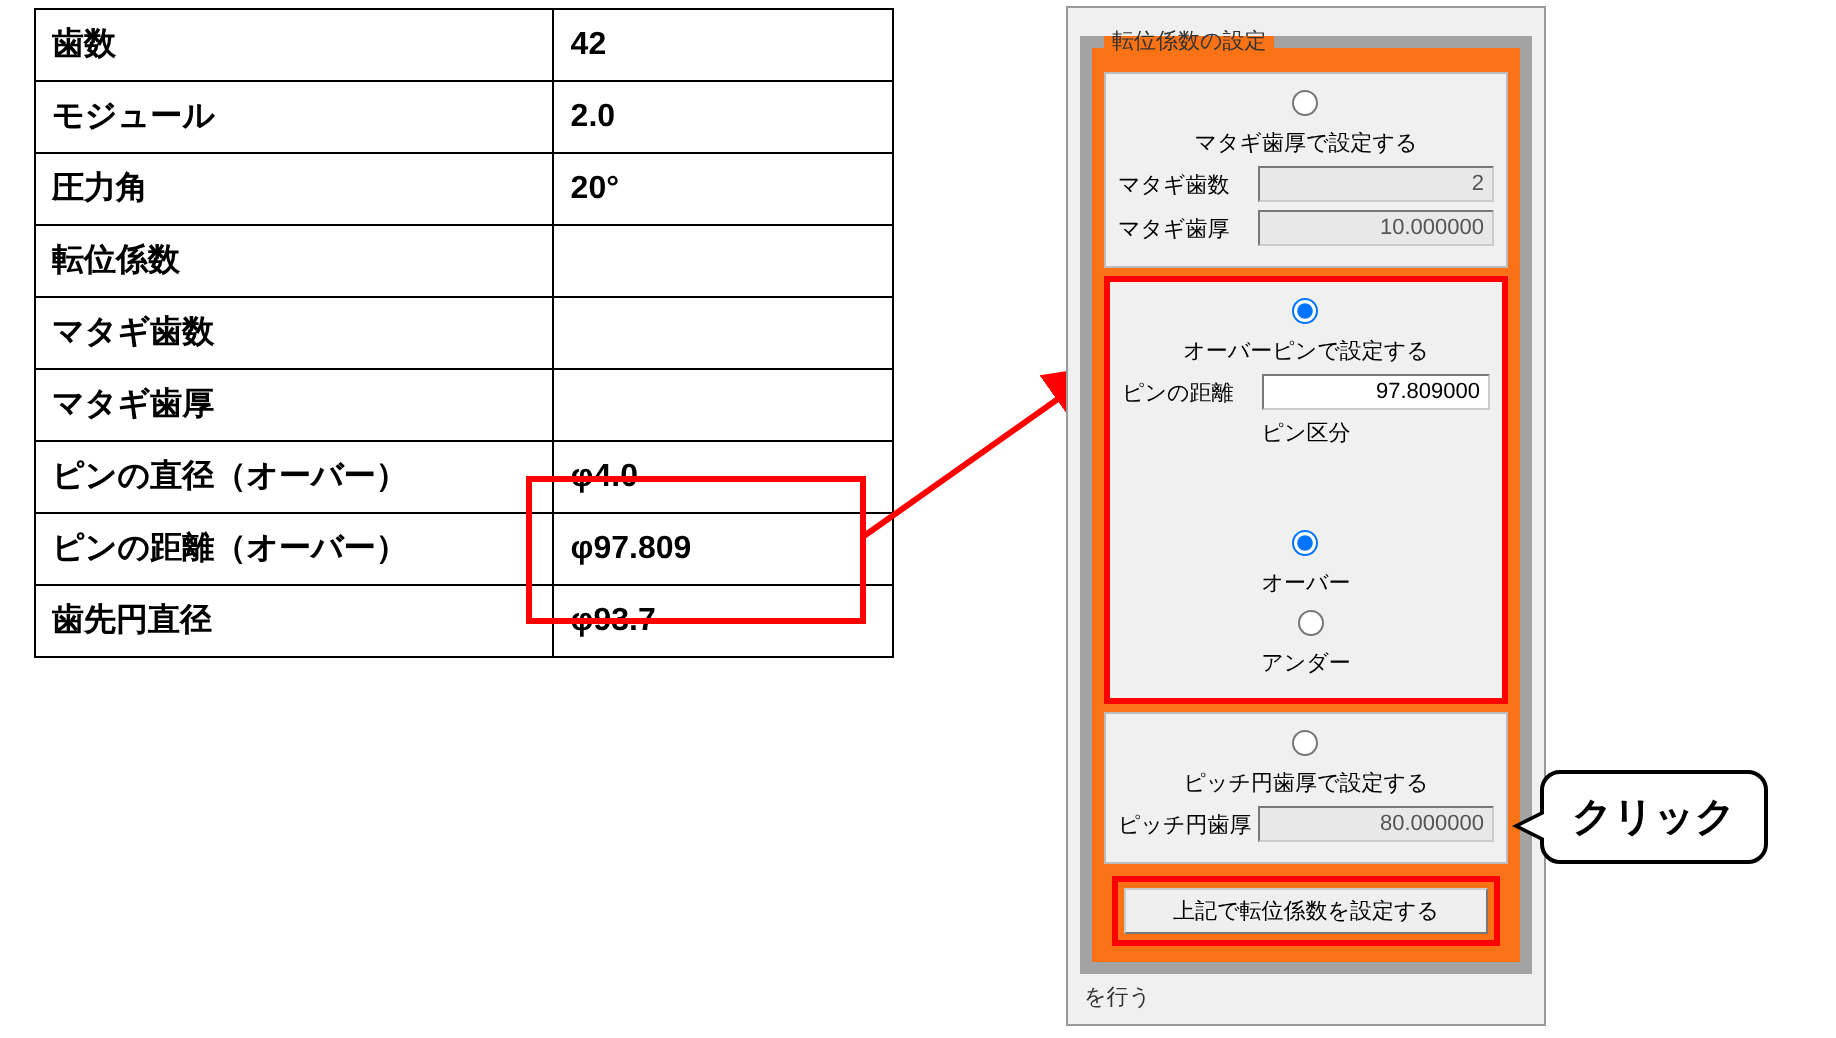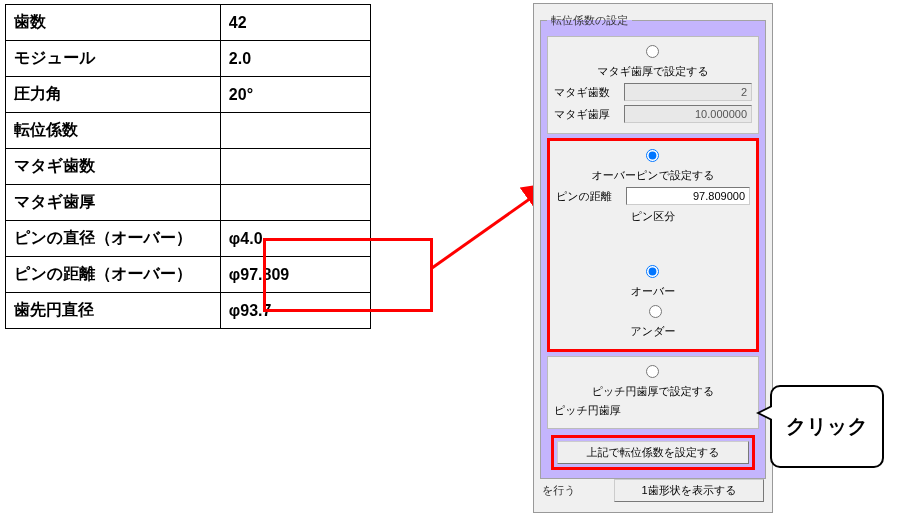--- a/index.html
+++ b/index.html
@@ -8,24 +8,24 @@
     padding: 10px;
     font-family: "MS PGothic", "Meiryo", sans-serif;
     font-size: 13px;
     background: #fff;
     width: 918px;
     height: 519px;
     position: relative;
   }
   .spec-table {
     position: absolute;
-    left: 5px;
+    left: 17px;
     top: 4px;
     border-collapse: collapse;
-    width: 366px;
+    width: 430px;
   }
   .spec-table td {
     border: 1px solid #000;
     padding: 6px 8px;
     font-size: 16px;
     font-weight: bold;
     height: 36px;
     vertical-align: middle;
   }
   .spec-table td:first-child { width: 260px; }
@@ -51,25 +51,25 @@
     position: absolute;
     left: 533px;
     top: 3px;
     width: 240px;
     height: 510px;
     border: 1px solid #999;
     background: #f0f0f0;
     padding: 4px 6px;
   }
   fieldset.group {
-    border: 1px solid #a3a3a3;
+    border: 6px solid #a3a3a3;
     margin: 5px 0 4px 0;
     padding: 4px 6px 6px 6px;
     font-size: 12px;
-    background: #c4b5fd;
+    background: #f97316;
   }
   fieldset.group legend {
     font-size: 11px;
     padding: 0 4px;
     color: #333;
   }
   .subgroup {
     border: 1px solid #bbb;
     padding: 6px 6px;
     margin: 4px 0;
@@ -141,21 +141,21 @@
     border: 1px outset #ccc;
     cursor: pointer;
   }
   .callout {
     position: absolute;
     left: 770px;
     top: 385px;
     background: #fff;
     border: 2px solid #000;
     border-radius: 10px;
-    padding: 26px 14px;
+    padding: 8px 14px;
     font-size: 20px;
     font-weight: bold;
   }
   .callout::before {
     content: "";
     position: absolute;
     left: -16px;
     top: 18px;
     border-width: 8px 16px 8px 0;
     border-style: solid;
@@ -263,28 +263,26 @@
       </div>
     </div>
 
     <div class="subgroup">
       <div class="radio-row">
         <input type="radio" name="mode" style="">
         <span>ピッチ円歯厚で設定する</span>
       </div>
       <div class="row">
         <label>ピッチ円歯厚</label>
+        <div class="val ro">80.000000</div>
       </div>
     </div>
 
     <div class="setbtn-wrap">
       <button class="setbtn">上記で転位係数を設定する</button>
     </div>
   </fieldset>
 
   <div class="truncated-text">を行う</div>
 
-  <div class="bottom-btn-wrap">
-    <button class="bottom-btn">1歯形状を表示する</button>
-  </div>
 </div>
 
 <div class="callout">クリック</div>
 
 </body></html>

